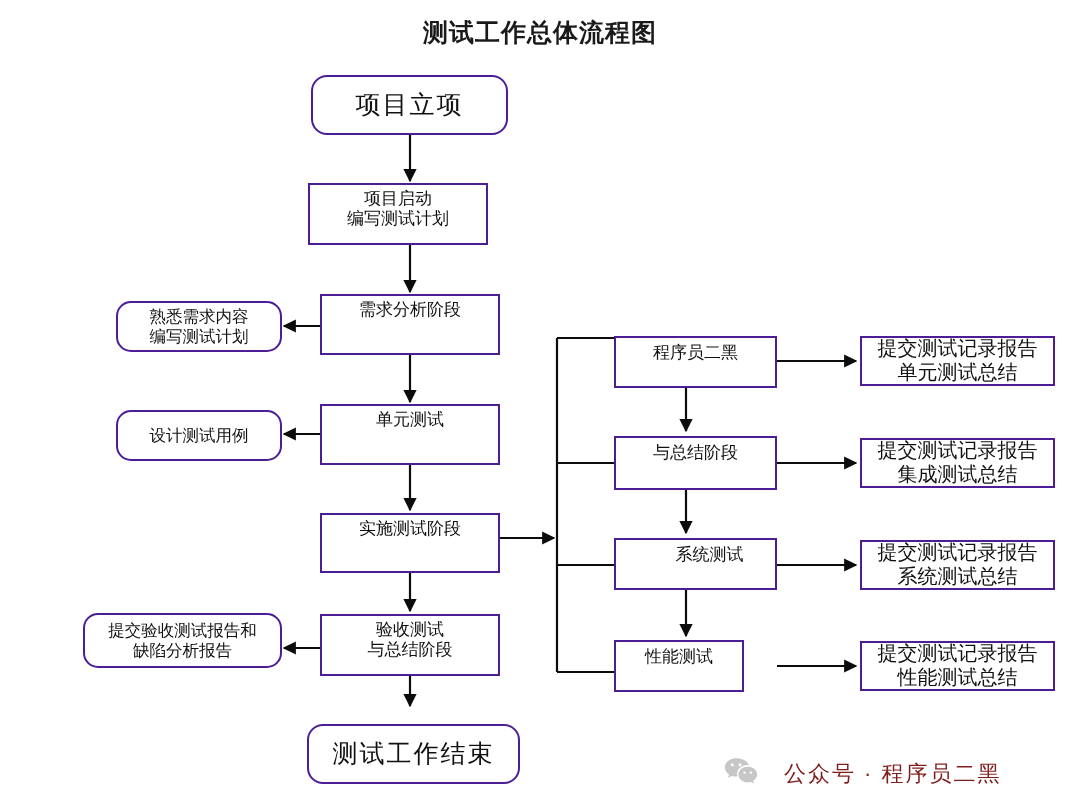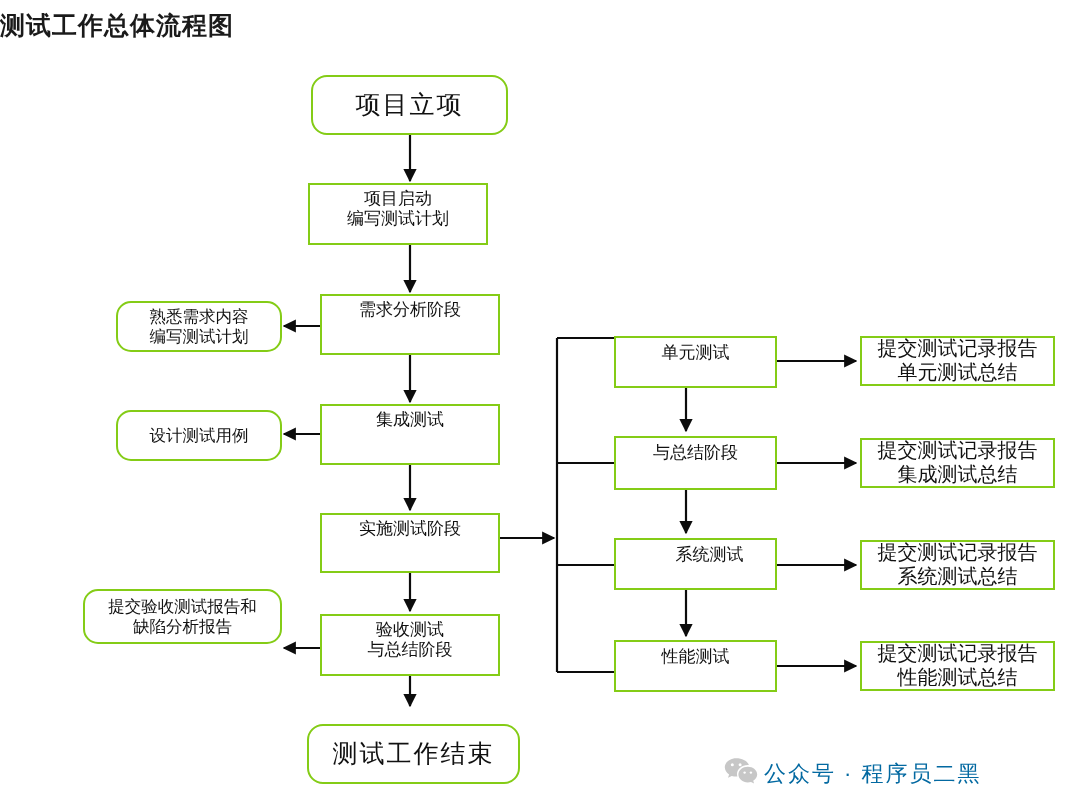--- a/index.html
+++ b/index.html
@@ -20,35 +20,36 @@
     position: absolute;
     left: 0; top: 0;
     width: 1080px;
     height: 810px;
   }
 
   
   .title {
     position: absolute;
     left: 0;
-    top: 9px;
+    top: 16px;
     width: 1080px;
+    text-align: center;
     font-family: "Liberation Sans", "DejaVu Sans", sans-serif;
     font-weight: bold;
     font-size: 25px;
     letter-spacing: 1px;
     color: #1a1a1a;
   }
 
   
   .node {
     position: absolute;
     box-sizing: border-box;
     background: #ffffff;
-    border: 2px solid #84cc16;
+    border: 2px solid #4c1d95;
     font-family: "Liberation Serif", "DejaVu Serif", serif;
     color: #111111;
     line-height: 1.18;
     text-align: center;
     display: flex;
     flex-direction: column;
     align-items: center;
     z-index: 5;
   }
   .node .ln { display: block; white-space: nowrap; }
@@ -87,22 +88,22 @@
     border-width: 2px;
   }
 
   
   .watermark {
     position: absolute;
     left: 724px;
     top: 757px;
     display: flex;
     align-items: center;
-    gap: 6px;
-    color: #0369a1;
+    gap: 26px;
+    color: #7f1d1d;
     font-family: "Liberation Sans", "DejaVu Sans", sans-serif;
     font-size: 22px;
     letter-spacing: 2px;
     z-index: 8;
     user-select: none;
   }
   .watermark .wm-text { white-space: nowrap; }
 </style>
 </head>
 <body>
@@ -163,21 +164,21 @@
 <div class="node stage" style="left:308px; top:183px; width:180px; height:62px;">
   <span class="ln">项目启动</span>
   <span class="ln">编写测试计划</span>
 </div>
 
 <div class="node stage" style="left:320px; top:294px; width:180px; height:61px;">
   <span class="ln">需求分析阶段</span>
 </div>
 
 <div class="node stage" style="left:320px; top:404px; width:180px; height:61px;">
-  <span class="ln">集成测试</span>
+  <span class="ln">单元测试</span>
 </div>
 
 <div class="node stage" style="left:320px; top:513px; width:180px; height:60px;">
   <span class="ln">实施测试阶段</span>
 </div>
 
 <div class="node stage" style="left:320px; top:614px; width:180px; height:62px;">
   <span class="ln">验收测试</span>
   <span class="ln">与总结阶段</span>
 </div>
@@ -188,38 +189,38 @@
 
 <div class="node side" style="left:116px; top:301px; width:166px; height:51px;">
   <span class="ln">熟悉需求内容</span>
   <span class="ln">编写测试计划</span>
 </div>
 
 <div class="node side" style="left:116px; top:410px; width:166px; height:51px;">
   <span class="ln">设计测试用例</span>
 </div>
 
-<div class="node side" style="left:83px; top:589px; width:199px; height:55px;">
+<div class="node side" style="left:83px; top:613px; width:199px; height:55px;">
   <span class="ln">提交验收测试报告和</span>
   <span class="ln">缺陷分析报告</span>
 </div>
 
 <div class="node ttype" style="left:614px; top:336px; width:163px; height:52px;">
-  <span class="ln">单元测试</span>
+  <span class="ln">程序员二黑</span>
 </div>
 
 <div class="node ttype" style="left:614px; top:436px; width:163px; height:54px;">
   <span class="ln">与总结阶段</span>
 </div>
 
 <div class="node ttype" style="left:614px; top:538px; width:163px; height:52px;padding-left:28px;">
   <span class="ln">系统测试</span>
 </div>
 
-<div class="node ttype" style="left:614px; top:640px; width:163px; height:52px;">
+<div class="node ttype" style="left:614px; top:640px; width:130px; height:52px;">
   <span class="ln">性能测试</span>
 </div>
 
 <div class="node report" style="left:860px; top:336px; width:195px; height:50px;">
   <span class="ln">提交测试记录报告</span>
   <span class="ln">单元测试总结</span>
 </div>
 
 <div class="node report" style="left:860px; top:438px; width:195px; height:50px;">
   <span class="ln">提交测试记录报告</span>

